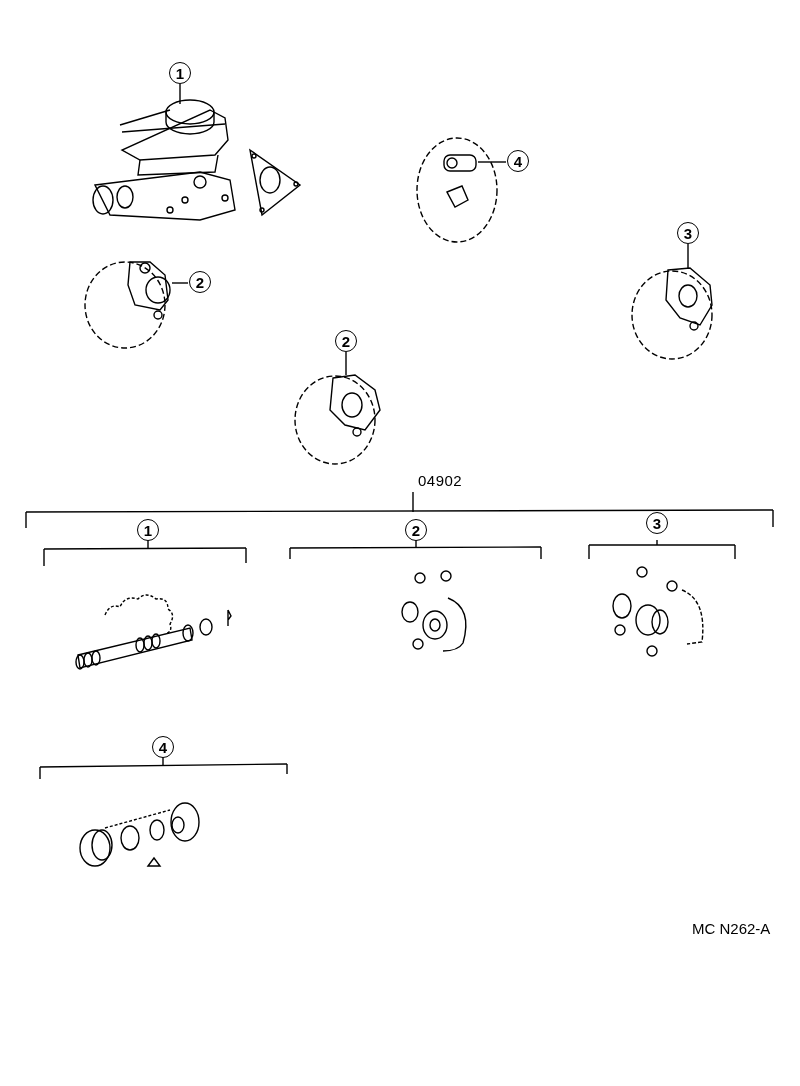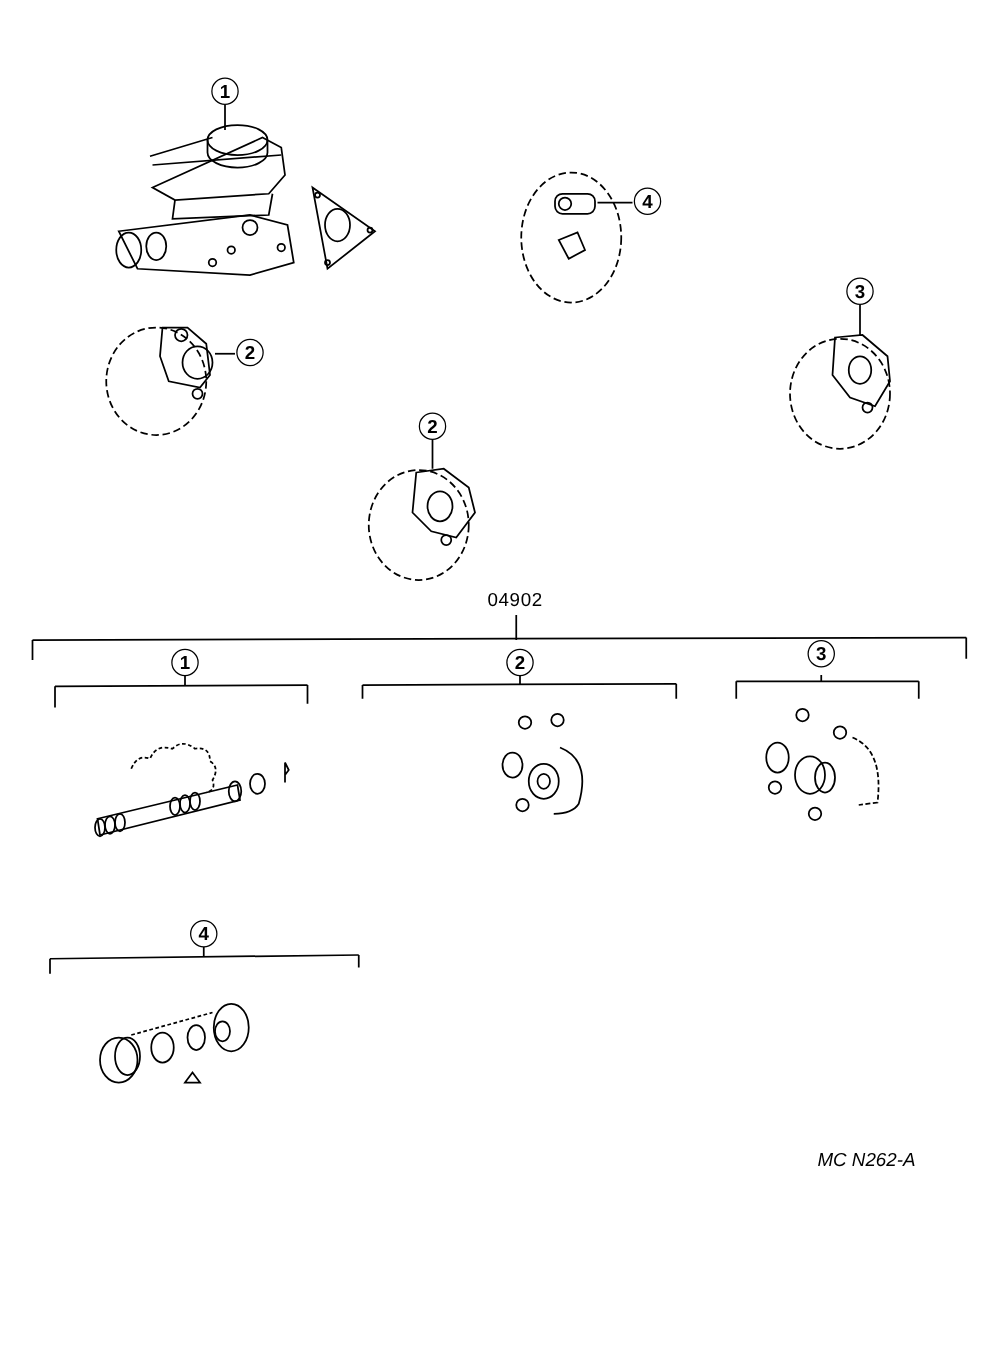--- a/index.html
+++ b/index.html
@@ -1,20 +1,20 @@
 <!DOCTYPE html>
 <html><head>
 <meta charset="utf-8">
 <style>
   html,body{margin:0;padding:0;background:#ffffff;}
   body{width:800px;height:1086px;position:relative;overflow:hidden;font-family:"Liberation Sans",sans-serif;color:#000;}
   svg.diagram{position:absolute;left:0;top:0;}
   .callout{position:absolute;width:22px;height:22px;border:1.6px solid #000;border-radius:50%;box-sizing:border-box;
     display:flex;align-items:center;justify-content:center;font-weight:bold;font-size:15px;background:#fff;line-height:1;}
-  .label{position:absolute;font-size:15px;letter-spacing:0.5px;}
+  .label{position:absolute;font-size:15px;letter-spacing:0.5px;margin-left:28px;}
   .code{position:absolute;font-size:15px;}
 </style>
 </head>
 <body>
 
 <svg class="diagram" width="800" height="1086" viewBox="0 0 800 1086" fill="none" stroke="#000" stroke-width="1.4">
 
   <g>
     <line x1="180" y1="84" x2="180" y2="104"></line>
     <ellipse cx="190" cy="112" rx="24" ry="12"></ellipse>
@@ -150,13 +150,13 @@
 <div class="callout" style="left:189px;top:271px;">2</div>
 <div class="callout" style="left:335px;top:330px;">2</div>
 
 <div class="label" style="left:390px;top:472px;">04902</div>
 
 <div class="callout" style="left:137px;top:519px;">1</div>
 <div class="callout" style="left:405px;top:519px;">2</div>
 <div class="callout" style="left:646px;top:512px;">3</div>
 <div class="callout" style="left:152px;top:736px;">4</div>
 
-<div class="code" style="left:654px;top:920px;font-style:italic;">MC N262-A</div>
+<div class="code" style="left:692px;top:920px;">MC N262-A</div>
 
 </body></html>

